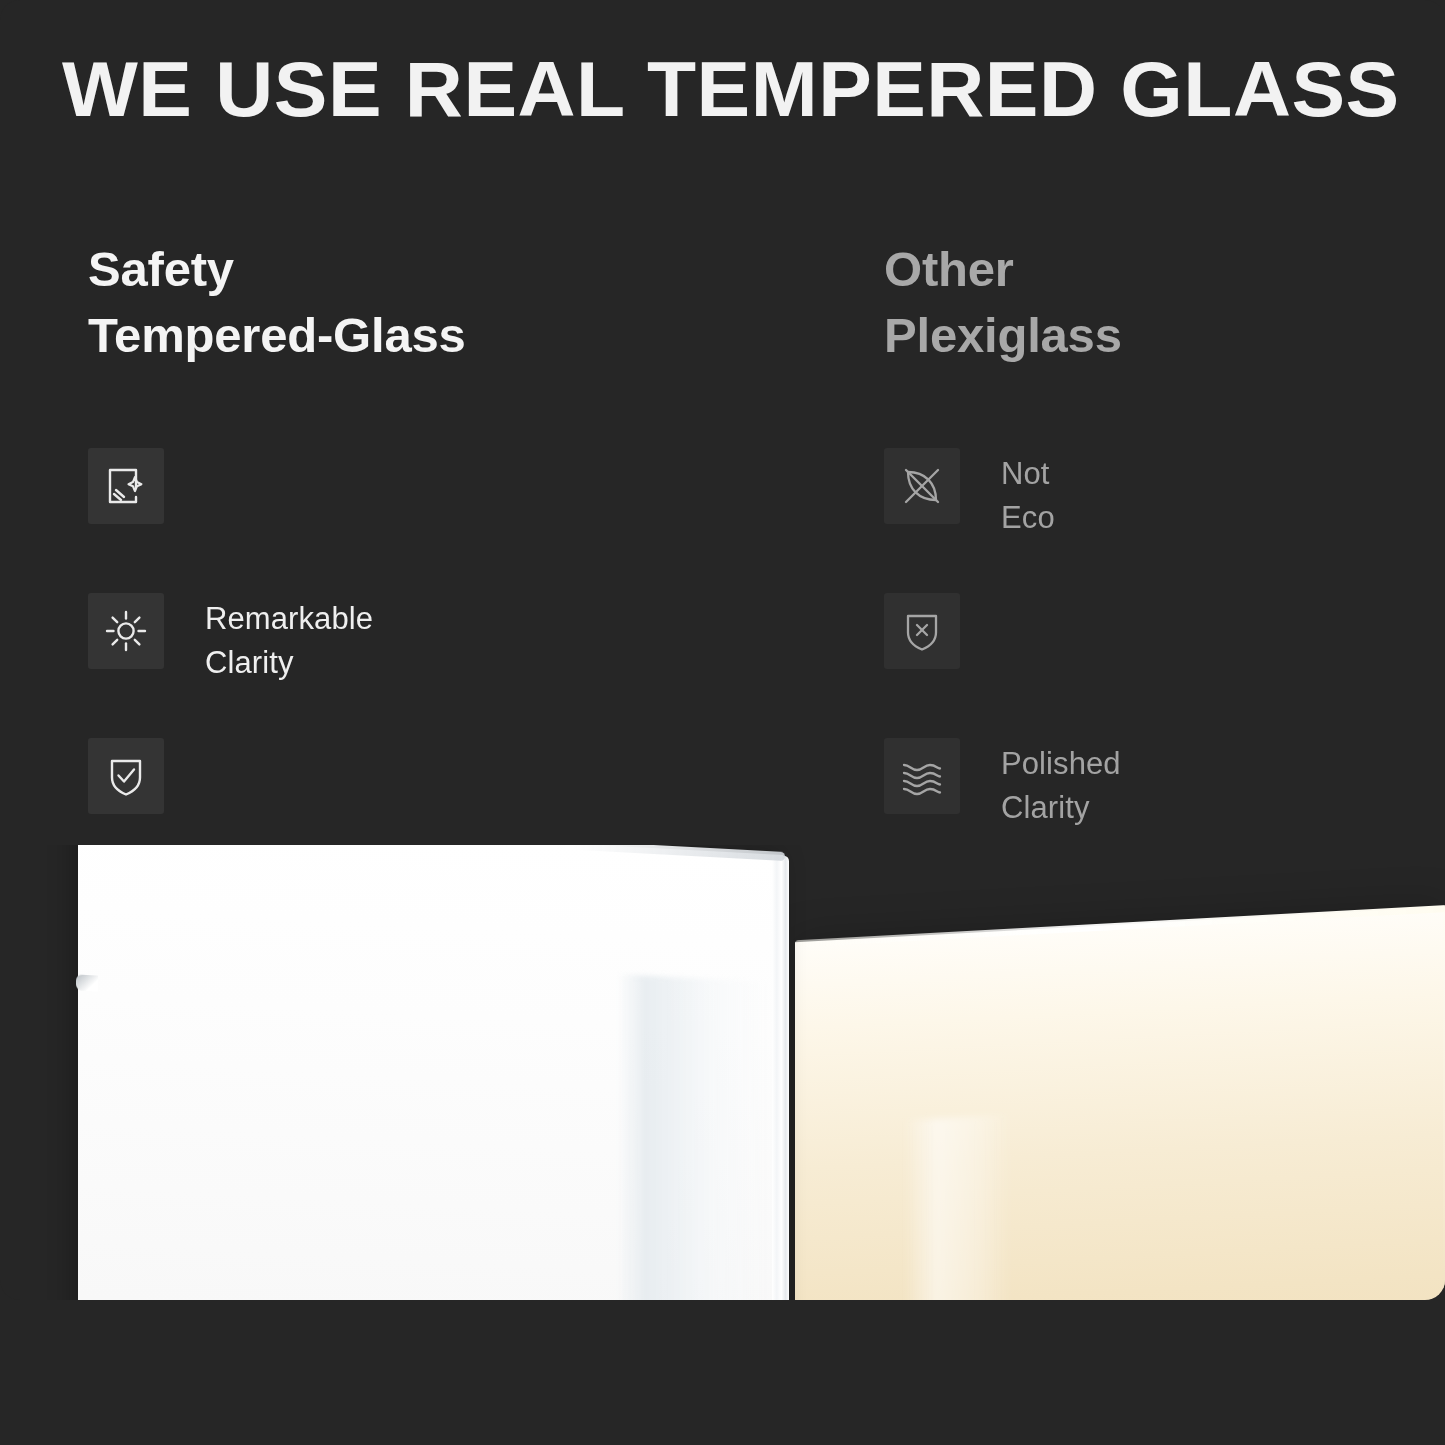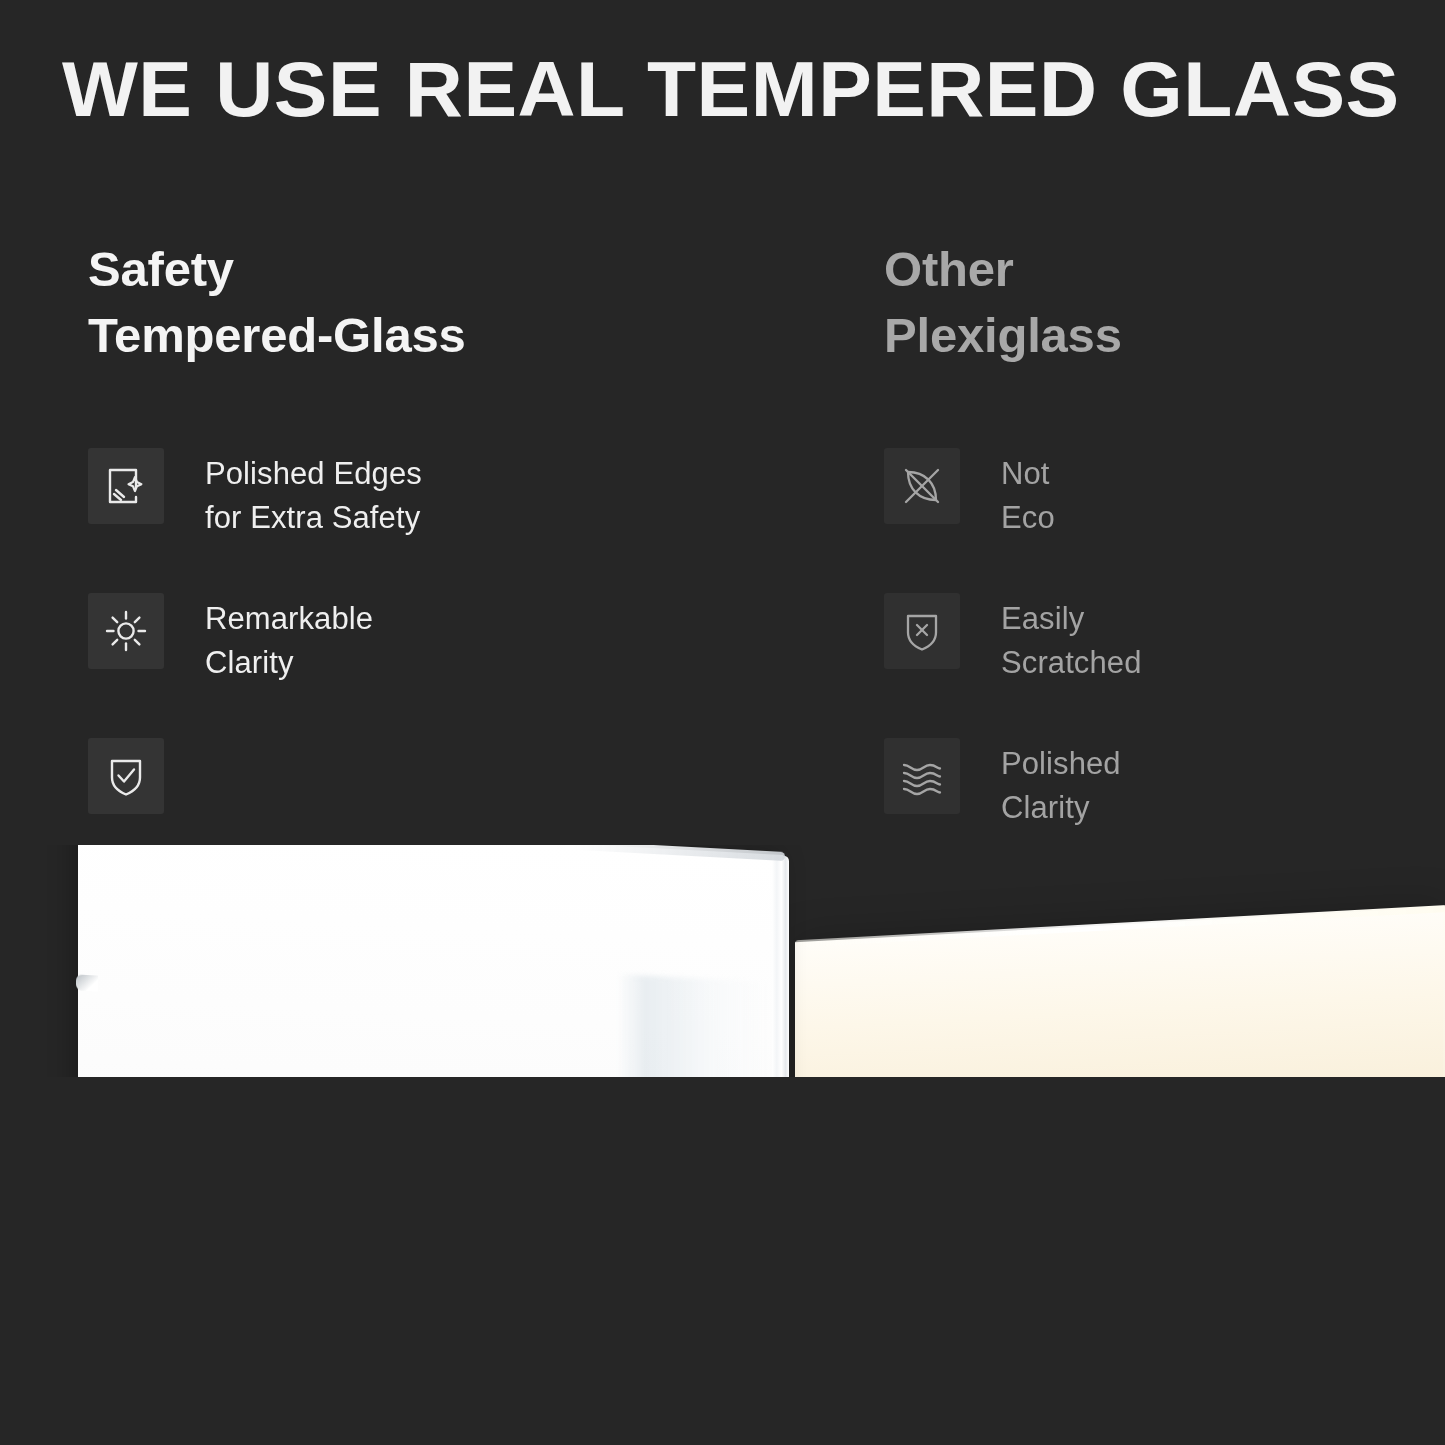--- a/index.html
+++ b/index.html
@@ -7,23 +7,24 @@
 
   html, body {
     width:1445px; height:1445px;
     background:#262626;
     font-family:"Liberation Sans", sans-serif;
     overflow:hidden;
   }
 
   .stage {
     position:relative;
-    width:1445px; height:1077px;
+    width:1445px; height:1300px;
     background:#262626;
     overflow:hidden;
+    border-radius:20px;
   }
 
   
   .headline {
     position:absolute;
     left:62px; top:42px;
     width:1330px;
     font-family:"Liberation Sans", sans-serif;
     font-weight:700;
     font-size:78px;
@@ -243,22 +244,20 @@
 
       <div class="feature">
         <div class="icon-tile">
           <svg width="46" height="46" viewBox="0 0 46 46" fill="none" stroke="#eaeaea" stroke-width="2.4" stroke-linecap="round" stroke-linejoin="round">
             <path d="M7 7 H33 V24 M33 34 V39 H7 V7"></path>
             <path d="M11 31 L18 37"></path>
             <path d="M13 27 L21 34"></path>
             <path d="M38 22 L40.2 27.3 L45 29.5 L40.2 31.7 L38 37 L35.8 31.7 L31 29.5 L35.8 27.3 Z" transform="translate(-3,-6) scale(0.92)"></path>
           </svg>
         </div>
-        <div class="feature-label">Polished Edges
-for Extra Safety</div>
       </div>
 
       <div class="feature">
         <div class="icon-tile">
           <svg width="46" height="46" viewBox="0 0 46 46" fill="none" stroke="#eaeaea" stroke-width="2.4" stroke-linecap="round">
             <circle cx="23" cy="23" r="7.6"></circle>
             <path d="M23 4 V10.5"></path>
             <path d="M23 35.5 V42"></path>
             <path d="M4 23 H10.5"></path>
             <path d="M35.5 23 H42"></path>
@@ -304,22 +303,20 @@
       </div>
 
       <div class="feature">
         <div class="icon-tile">
           <svg width="46" height="46" viewBox="0 0 46 46" fill="none" stroke="#a5a5a5" stroke-width="2.3" stroke-linecap="round" stroke-linejoin="round">
             <path d="M9 8 H37 V24.5 C37 33 30.8 38.3 23 41.5 C15.2 38.3 9 33 9 24.5 Z"></path>
             <path d="M18 17 L28 27"></path>
             <path d="M28 17 L18 27"></path>
           </svg>
         </div>
-        <div class="feature-label">Easily
-Scratched</div>
       </div>
 
       <div class="feature">
         <div class="icon-tile">
           <svg width="46" height="46" viewBox="0 0 46 46" fill="none" stroke="#a5a5a5" stroke-width="2.3" stroke-linecap="round" stroke-linejoin="round">
             <path d="M5 12 C11 12 12 17 18 17 C24 17 25 12 31 12 C37 12 38 15.5 41 15.5"></path>
             <path d="M5 20 C11 20 12 25 18 25 C24 25 25 20 31 20 C37 20 38 23.5 41 23.5"></path>
             <path d="M5 28 C11 28 12 33 18 33 C24 33 25 28 31 28 C37 28 38 31.5 41 31.5"></path>
             <path d="M5 36 C11 36 12 41 18 41 C24 41 25 36 31 36 C37 36 38 39.5 41 39.5"></path>
           </svg>

